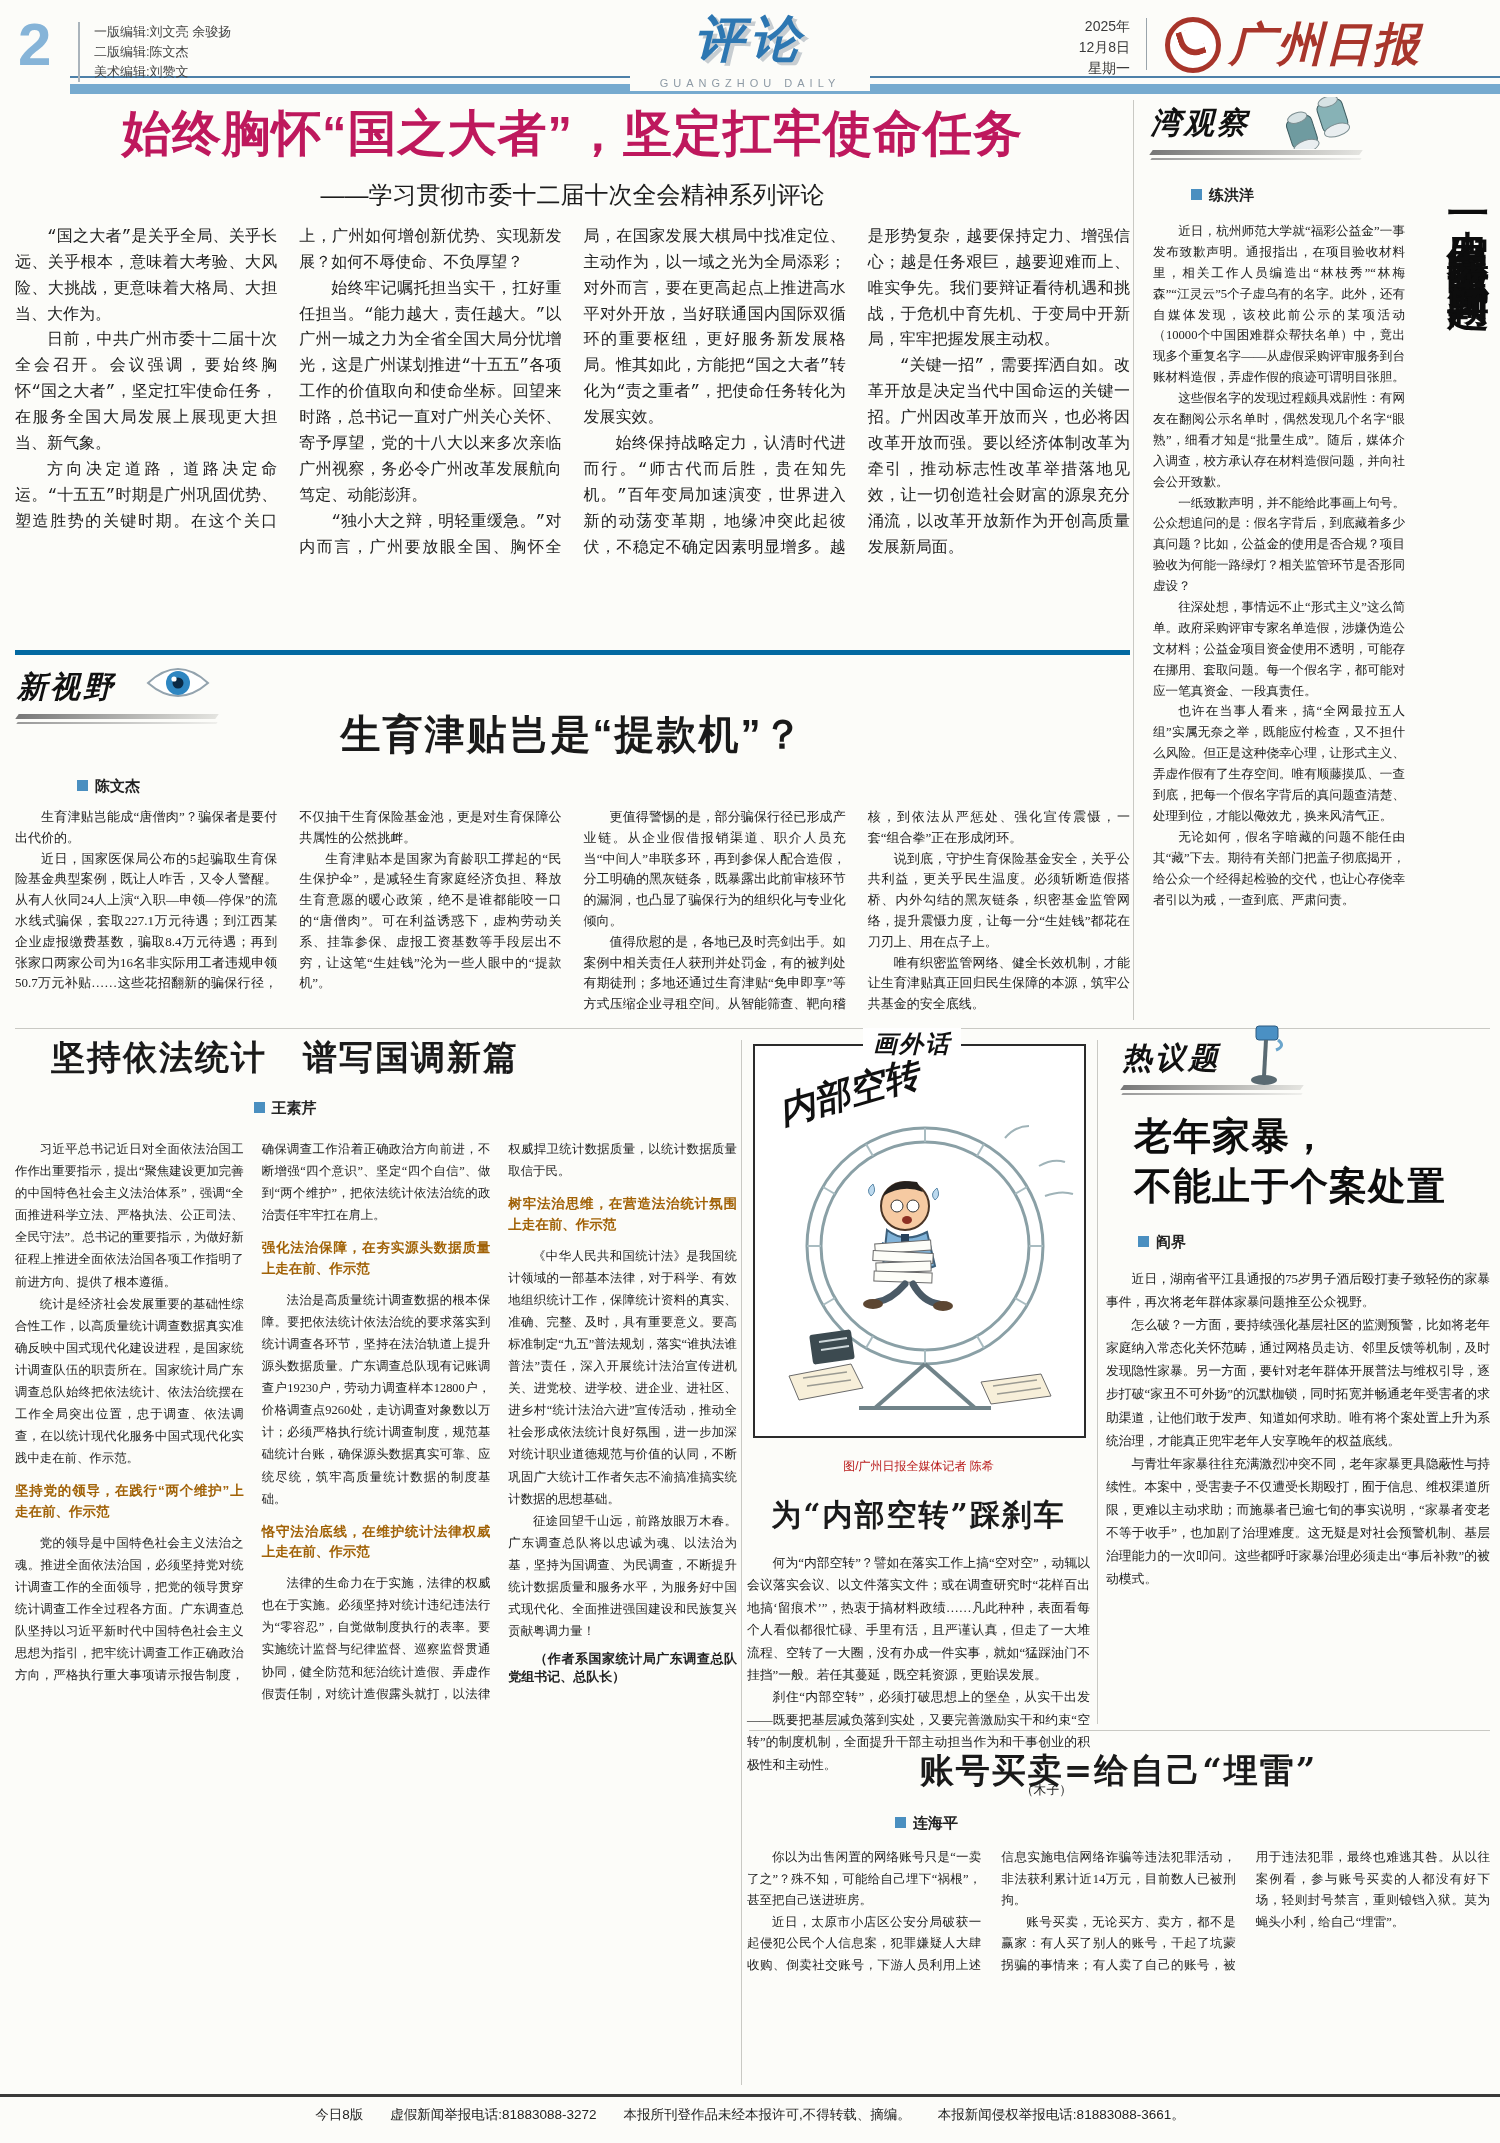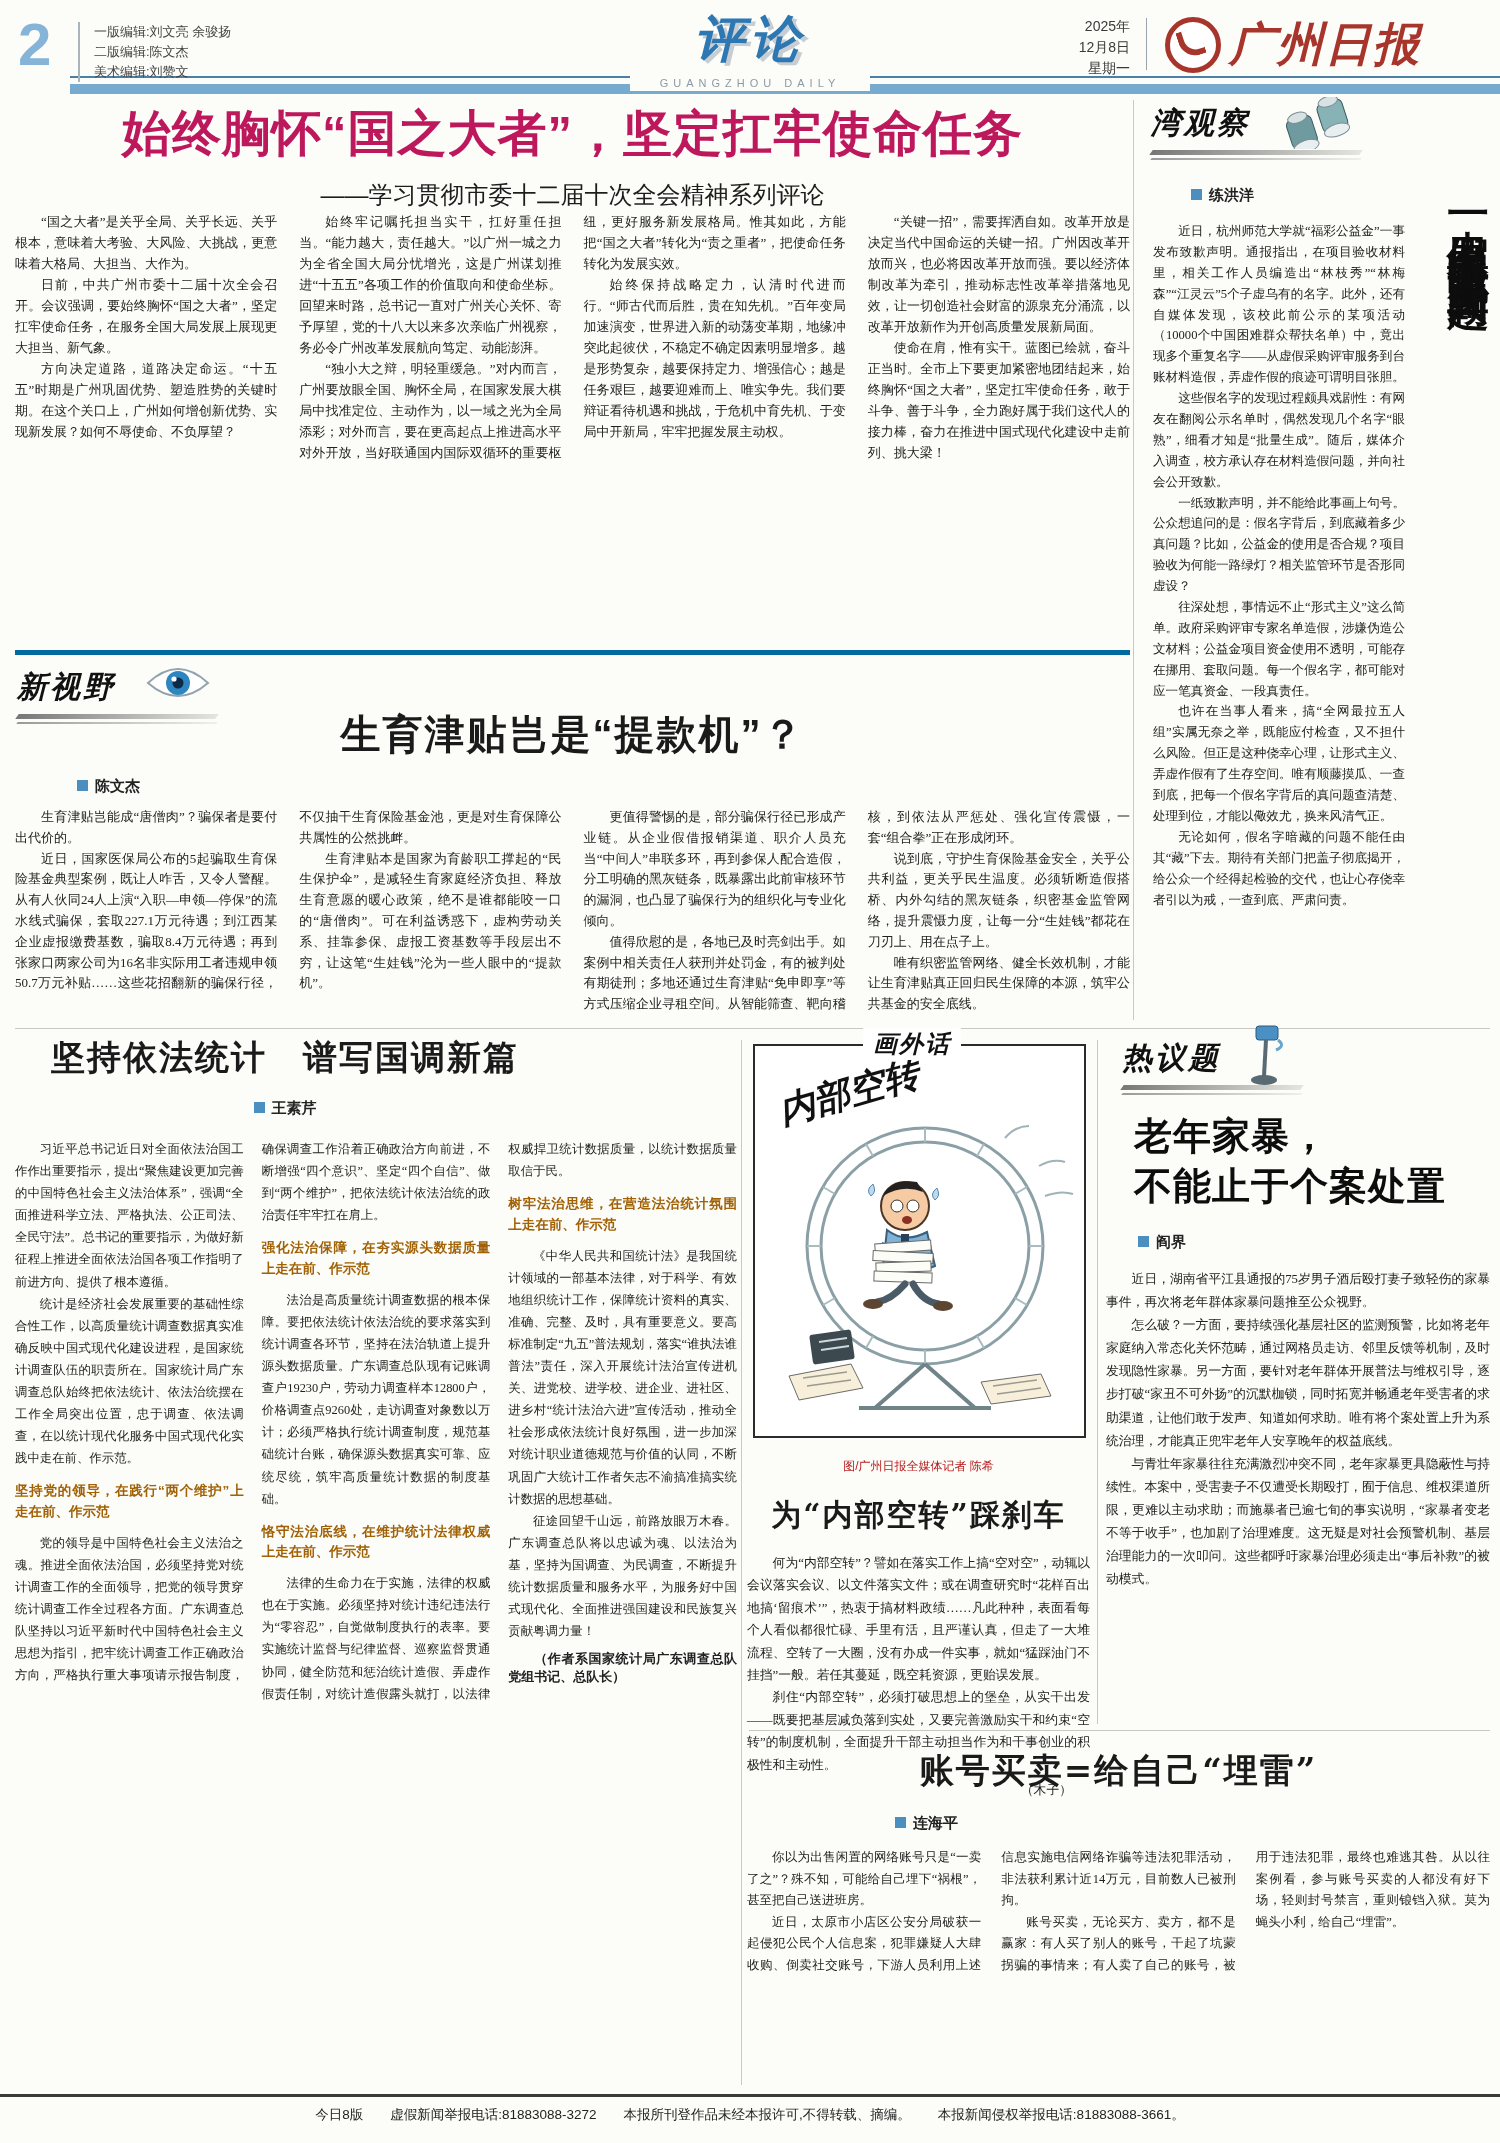--- a/index.html
+++ b/index.html
@@ -30,21 +30,21 @@
   .hrule{position:absolute;height:1px;background:#c9c9c4;}
   .calli{font:900 30px "DejaVu Serif",serif;font-style:italic;letter-spacing:3px;color:#111;white-space:nowrap;}
   .swoosh{height:5px;background:linear-gradient(to right,#777,#e4e4e0);transform:skewX(-35deg);margin-top:6px;}
   .swoosh2{height:2px;background:linear-gradient(to right,#999,#efefec);transform:skewX(-35deg);margin-top:3px;}
 
   
   .lead{position:absolute;left:15px;top:100px;width:1115px;}
   .lead h1{margin:4px 0 0;text-align:center;font:900 49px/1.2 "Liberation Sans",sans-serif;letter-spacing:1px;color:#be185d;}
   .lead .sub{text-align:center;font:500 24px "Liberation Sans",sans-serif;color:#1c1c1c;margin-top:16px;}
   .lead .byline{margin:20px 0 0 40px;}
-  .lead .cols{height:352px;overflow:hidden;column-count:4;column-gap:22px;font-size:13px;line-height:1.62;}
+  .lead .cols{margin-top:14px;height:352px;overflow:hidden;column-count:4;column-gap:22px;font-size:16px;line-height:1.62;font-family:Liberation Mono, monospace;}
 
   
   .bay{position:absolute;left:1143px;top:103px;width:347px;height:915px;}
   .bay .hdr{position:relative;margin-left:8px;width:210px;}
   .bay .byline{margin:26px 0 0 48px;}
   .bay .cols{margin:16px 0 0 10px;width:252px;font-size:12.6px;line-height:1.66;height:760px;overflow:hidden;}
   .bay .vtitle{position:absolute;right:0px;top:88px;height:580px;writing-mode:vertical-rl;font:900 42px/1.05 "Liberation Sans",sans-serif;letter-spacing:6px;color:#0d0d0d;}
   .binocs{position:absolute;left:130px;top:-6px;}
 
   

